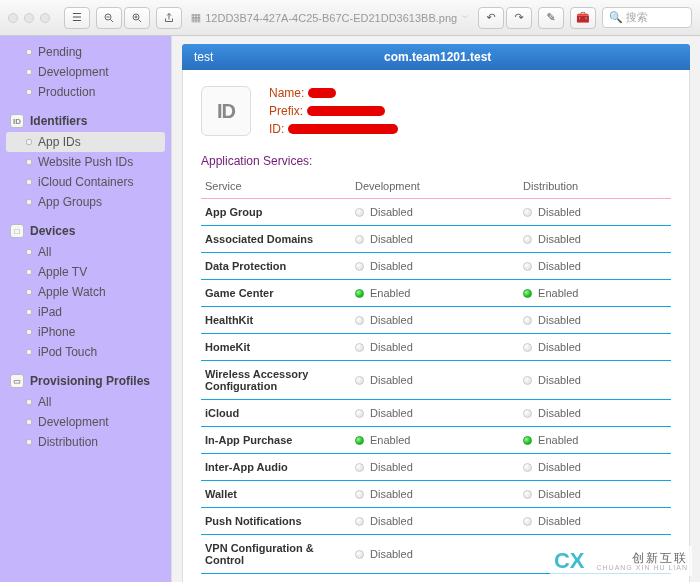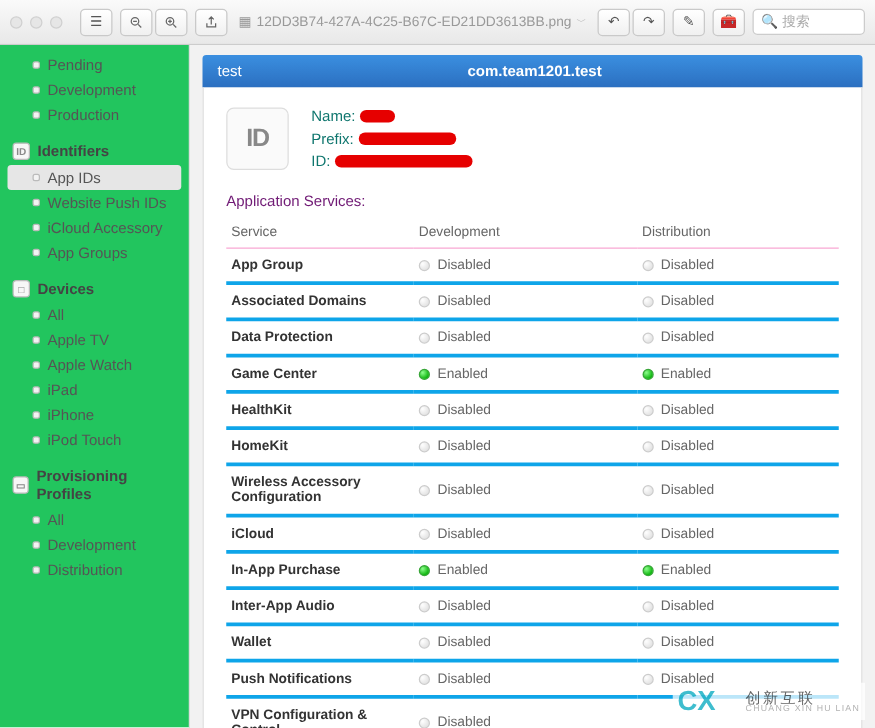--- a/index.html
+++ b/index.html
@@ -11,53 +11,53 @@
     .light { width: 10px; height: 10px; border-radius: 50%; background: #e6e6e6; border: 1px solid #d0d0d0; }
     .tb-btn { width: 26px; height: 22px; border: 1px solid #c9c9c9; border-radius: 4px; background: linear-gradient(#fff,#f0f0f0); display: flex; align-items: center; justify-content: center; color: #555; font-size: 11px; }
     .tb-group { display: flex; gap: 2px; }
     .title-file { flex: 1; text-align: center; color: #999; font-size: 11px; display: flex; align-items: center; justify-content: center; gap: 4px; }
     .title-file .dropdown-caret { font-size: 8px; color: #bbb; }
     .search { border: 1px solid #ccc; border-radius: 4px; padding: 2px 6px; font-size: 11px; color: #aaa; width: 90px; text-align: left; background: #fff; display: flex; align-items: center; gap: 3px; }
 
     .main { display: flex; height: calc(100% - 36px); }
 
     
-    .sidebar { width: 152px; border-right: 1px solid #ddd; background: #22c55e; padding: 6px 0; overflow-y: auto; font-size: 12px; }
+    .sidebar { width: 172px; border-right: 1px solid #ddd; background: #c4b5fd; padding: 6px 0; overflow-y: auto; font-size: 12px; }
     .sb-section { margin-bottom: 8px; }
     .sb-head { display: flex; align-items: center; gap: 6px; padding: 4px 10px; font-weight: 600; color: #444; }
     .sb-head .icon { width: 14px; height: 14px; display: flex; align-items: center; justify-content: center; border: 1px solid #bbb; border-radius: 3px; font-size: 8px; color: #888; background: #f7f7f7; }
     .sb-item { display: flex; align-items: center; gap: 6px; padding: 3px 10px 3px 26px; color: #555; cursor: default; }
     .sb-item.active { background: #e6e6e6; border-radius: 3px; margin: 0 6px; padding-left: 20px; align-items: center; }
     .sb-bullet { width: 6px; height: 6px; border: 1px solid #bbb; border-radius: 2px; background: #f3f3f3; }
 
     
     .content { flex: 1; background: #f2f2f2; padding: 8px 10px; overflow-y: auto; }
     .bar { background: linear-gradient(#3b8fe0,#2b6fc0); color: #fff; height: 26px; display: flex; align-items: center; border-radius: 3px 3px 0 0; font-size: 12px; }
     .bar-left { padding: 0 12px; }
     .bar-center { flex: 1; text-align: center; font-weight: 600; }
     .panel { background: #fff; border: 1px solid #ddd; border-top: none; padding: 16px 18px 18px 18px; }
 
     .head-row { display: flex; gap: 18px; margin-bottom: 14px; }
     .id-badge { width: 50px; height: 50px; border: 1px solid #ddd; border-radius: 6px; display: flex; align-items: center; justify-content: center; font-size: 20px; font-weight: 700; color: #888; background: #fafafa; letter-spacing: -1px; }
-    .meta { font-size: 12px; color: #0f766e; }
+    .meta { font-size: 12px; color: #c2410c; }
     .meta-row { display: flex; align-items: center; margin-bottom: 4px; gap: 4px; }
     .redact { display: inline-block; height: 10px; background: #e60000; border-radius: 5px; }
     .r1 { width: 28px; } .r2 { width: 78px; } .r3 { width: 110px; }
 
     .svc-title { font-size: 12px; color: #701a75; margin-bottom: 6px; }
 
     table { width: 100%; border-collapse: collapse; font-size: 11px; }
     thead th { text-align: left; font-weight: 400; color: #666; padding: 6px 4px; border-bottom: 1px solid #f9a8d4; }
-    tbody td { padding: 7px 4px; border-bottom: 3px solid #0ea5e9; vertical-align: middle; }
+    tbody td { padding: 7px 4px; border-bottom: 1px solid #0ea5e9; vertical-align: middle; }
     tbody td:first-child { font-weight: 700; color: #333; width: 150px; }
     .status { display: flex; align-items: center; gap: 6px; color: #666; }
     .dot { width: 9px; height: 9px; border-radius: 50%; border: 1px solid #ccc; background: radial-gradient(circle at 30% 30%, #fff, #e5e5e5 70%); }
     .dot.on { background: radial-gradient(circle at 30% 30%, #8fff8f, #12b812 70%); border-color: #3aa63a; }
 
-    .watermark { position: absolute; right: 8px; bottom: 6px; display: flex; align-items: center; gap: 24px; opacity: 0.9; background: rgba(255,255,255,0.8); padding: 2px 4px; }
+    .watermark { position: absolute; right: 8px; bottom: 6px; display: flex; align-items: center; gap: 12px; opacity: 0.9; background: rgba(255,255,255,0.8); padding: 2px 4px; text-align: right; }
     .wm-logo { font-size: 22px; font-weight: 800; color: #2bb6c9; font-family: Arial; }
     .wm-text { display: flex; flex-direction: column; line-height: 1; }
     .wm-cn { font-size: 12px; color: #555; letter-spacing: 2px; }
     .wm-en { font-size: 7px; color: #aaa; letter-spacing: 1px; }
   </style>
 </head>
 <body>
 
 <div class="titlebar">
   <div class="traffic">
@@ -131,21 +131,21 @@
         <div class="sb-item active">
           <span class="sb-bullet"></span>
           <span>App IDs</span>
         </div>
         <div class="sb-item">
           <span class="sb-bullet"></span>
           <span>Website Push IDs</span>
         </div>
         <div class="sb-item">
           <span class="sb-bullet"></span>
-          <span>iCloud Accessory</span>
+          <span>iCloud Containers</span>
         </div>
         <div class="sb-item">
           <span class="sb-bullet"></span>
           <span>App Groups</span>
         </div>
       </div>
       <div class="sb-section">
         <div class="sb-head">
           <span class="icon">□</span>
           <span>Devices</span>

